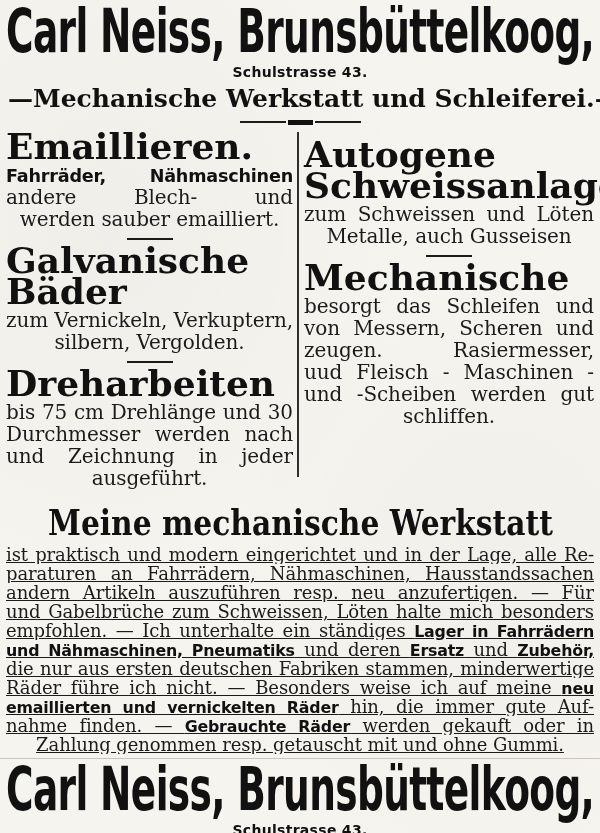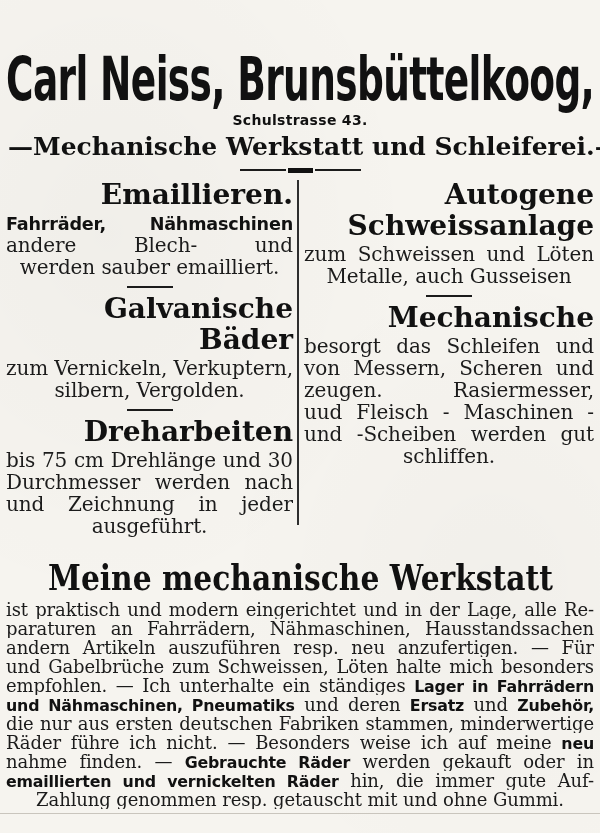--- a/index.html
+++ b/index.html
@@ -15,21 +15,21 @@
     background:
       radial-gradient(ellipse at 18% 28%, rgba(0,0,0,0.025), transparent 45%),
       radial-gradient(ellipse at 82% 70%, rgba(0,0,0,0.02), transparent 40%),
       var(--paper);
     color:var(--ink);
     font-family:"DejaVu Serif","Liberation Serif",serif;
   }
   .page{width:600px;height:833px;padding:3px 6px 0;position:relative;overflow:hidden;}
 
   
-  .fit-wrap{width:100%;text-align:left;height:57px;overflow:visible;margin-top:48px;}
+  .fit-wrap{width:100%;text-align:left;height:57px;overflow:visible;}
   .big-title{
     display:inline-block;white-space:nowrap;
     font-family:"DejaVu Sans","Liberation Sans",sans-serif;
     font-weight:bold;font-size:60px;line-height:57px;
     color:var(--ink-heavy);letter-spacing:-1px;
     transform-origin:left top;
   }
   .address{
     text-align:center;
     font-family:"DejaVu Sans","Liberation Sans",sans-serif;
@@ -44,39 +44,39 @@
   .tagline .dash{font-size:25px;}
   .ttt{display:flex;align-items:center;justify-content:center;margin:5px auto 3px;height:6px;}
   .ttt .thin{width:46px;height:2px;background:var(--ink);}
   .ttt .thick{width:25px;height:5px;background:var(--ink-heavy);margin:0 2px;}
 
   
   .cols{display:flex;align-items:stretch;margin-top:1px;}
   .col{min-width:0;}
   .col-left{width:289px;padding-right:2px;}
   .col-rule{width:2px;background:var(--rule);margin:4px 3px 12px 2px;}
-  .col-right{flex:1;padding-left:2px;}
+  .col-right{flex:1;padding-left:2px;margin-top:8px;}
   .col h3{
     font-family:"DejaVu Serif","Liberation Serif",serif;
-    font-weight:bold;font-size:28px;line-height:31px;
-    text-align:right;color:var(--ink-heavy);
+    font-weight:bold;font-size:36px;line-height:31px;
+    text-align:left;color:var(--ink-heavy);
     margin:3px 0 2px;
   }
   .line{font-size:20px;line-height:22px;height:22px;overflow:hidden;letter-spacing:-0.1px;}
   .line.j{text-align:justify;text-align-last:justify;}
   .line.c{text-align:center;text-align-last:center;}
   .bseg{
     font-family:"DejaVu Sans","Liberation Sans",sans-serif;
     font-weight:bold;font-size:0.88em;letter-spacing:-0.2px;
     color:var(--ink-heavy);
   }
   .sec-divider{width:46px;border-top:2px solid var(--ink);margin:8px auto 5px;}
 
   
-  .feature{margin-top:20px;}
+  .feature{margin-top:13px;text-decoration:underline;}
   .feature-h-wrap{width:505px;margin:0 auto;height:40px;text-align:left;}
   .feature-h{
     display:inline-block;white-space:nowrap;
     font-family:"DejaVu Serif","Liberation Serif",serif;
     font-weight:bold;font-size:36px;line-height:40px;
     color:var(--ink-heavy);transform-origin:left top;
   }
   .feature-body{margin-top:3px;}
   .feature-body .line{font-size:18px;line-height:19px;height:19px;}
 
@@ -166,22 +166,22 @@
     </div>
     <div class="feature-body">
         <div class="line j"><span>ist praktisch und modern eingerichtet und in der Lage, alle Re-</span></div>
         <div class="line j"><span>paraturen an Fahrrädern, Nähmaschinen, Hausstandssachen und</span></div>
         <div class="line j"><span>andern Artikeln auszuführen resp. neu anzufertigen. — Für Rahmen-</span></div>
         <div class="line j"><span>und Gabelbrüche zum Schweissen, Löten halte mich besonders</span></div>
         <div class="line j"><span>empfohlen. — Ich unterhalte ein ständiges </span><span class="bseg">Lager in Fahrrädern</span></div>
         <div class="line j"><span class="bseg">und Nähmaschinen, Pneumatiks</span><span> und deren </span><span class="bseg">Ersatz</span><span> und </span><span class="bseg">Zubehör,</span></div>
         <div class="line j"><span>die nur aus ersten deutschen Fabriken stammen, minderwertige</span></div>
         <div class="line j"><span>Räder führe ich nicht. — Besonders weise ich auf meine </span><span class="bseg">neu</span></div>
+        <div class="line j"><span class="bseg">emaillierten und vernickelten Räder</span><span> hin, die immer gute Auf-</span></div>
         <div class="line j"><span>nahme finden. — </span><span class="bseg">Gebrauchte Räder</span><span> werden gekauft oder in</span></div>
-        <div class="line j"><span class="bseg">emaillierten und vernickelten Räder</span><span> hin, die immer gute Auf-</span></div>
         <div class="line c"><span>Zahlung genommen resp. getauscht mit und ohne Gummi.</span></div>
       </div>
   </section>
 
   <div class="faint-rule"></div>
 
   <footer class="mast foot">
     <div class="fit-wrap">
       <h1 class="big-title" style="transform: scaleX(0.624867);">Carl Neiss, Brunsbüttelkoog,</h1>
     </div>

